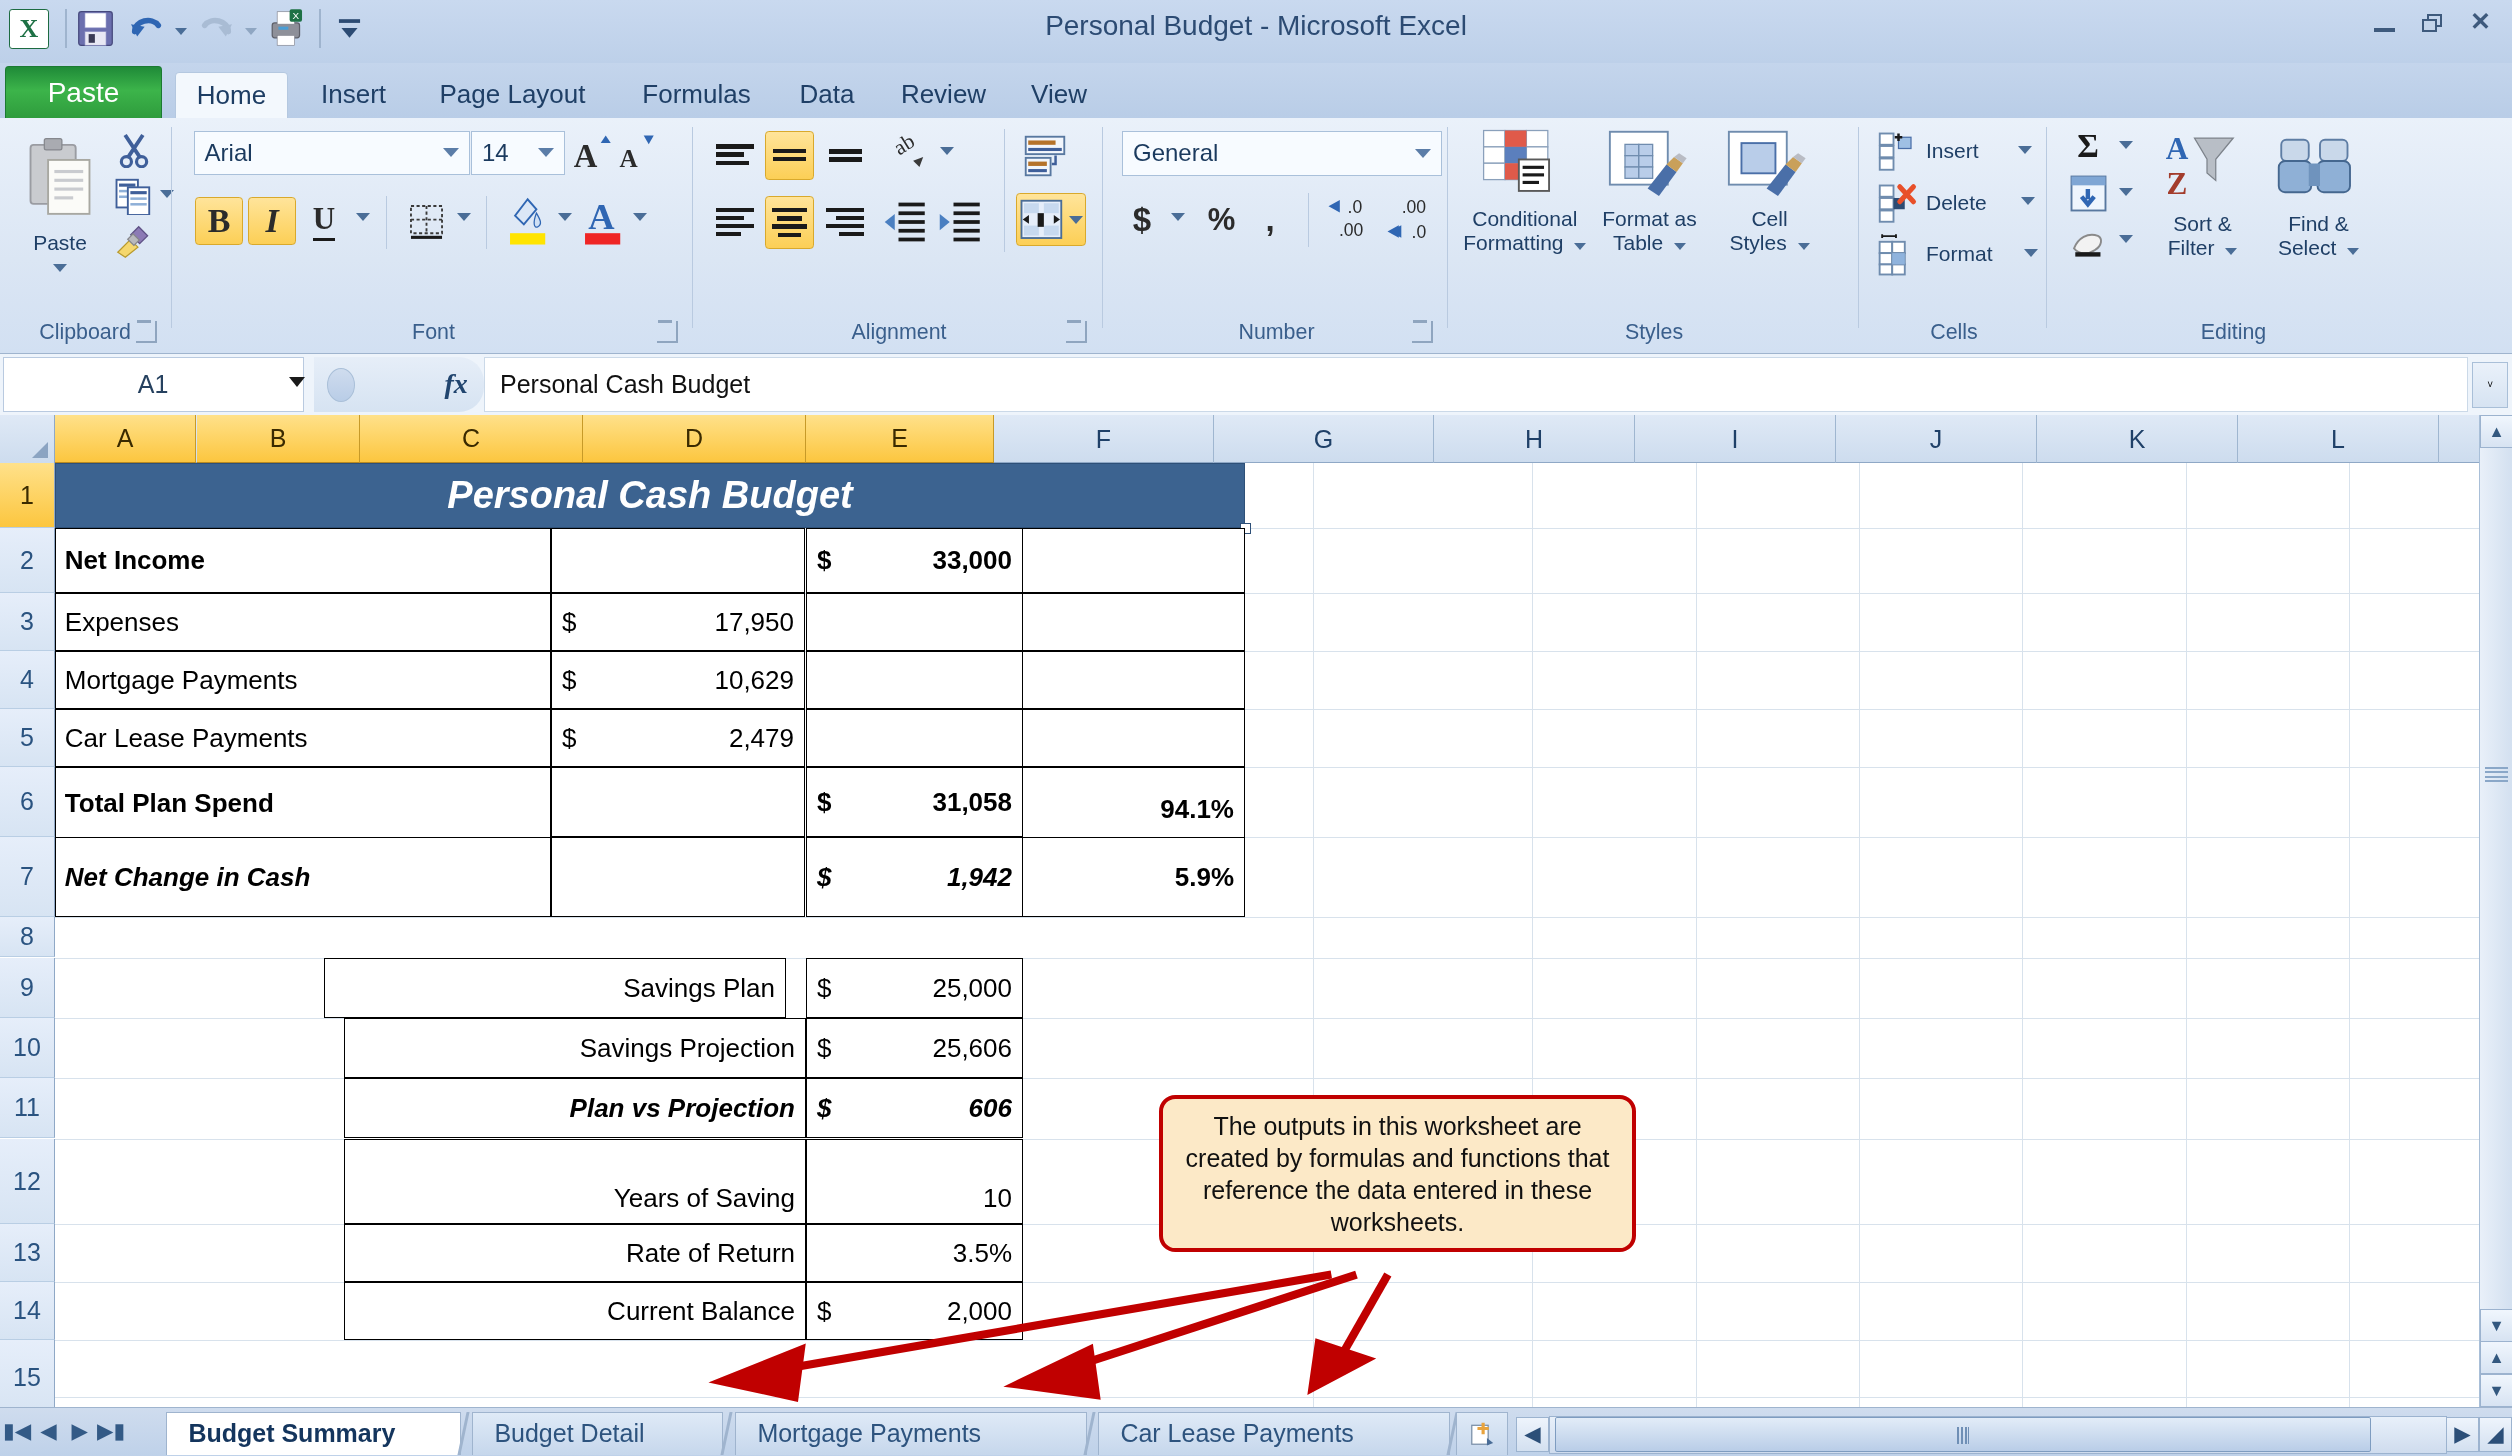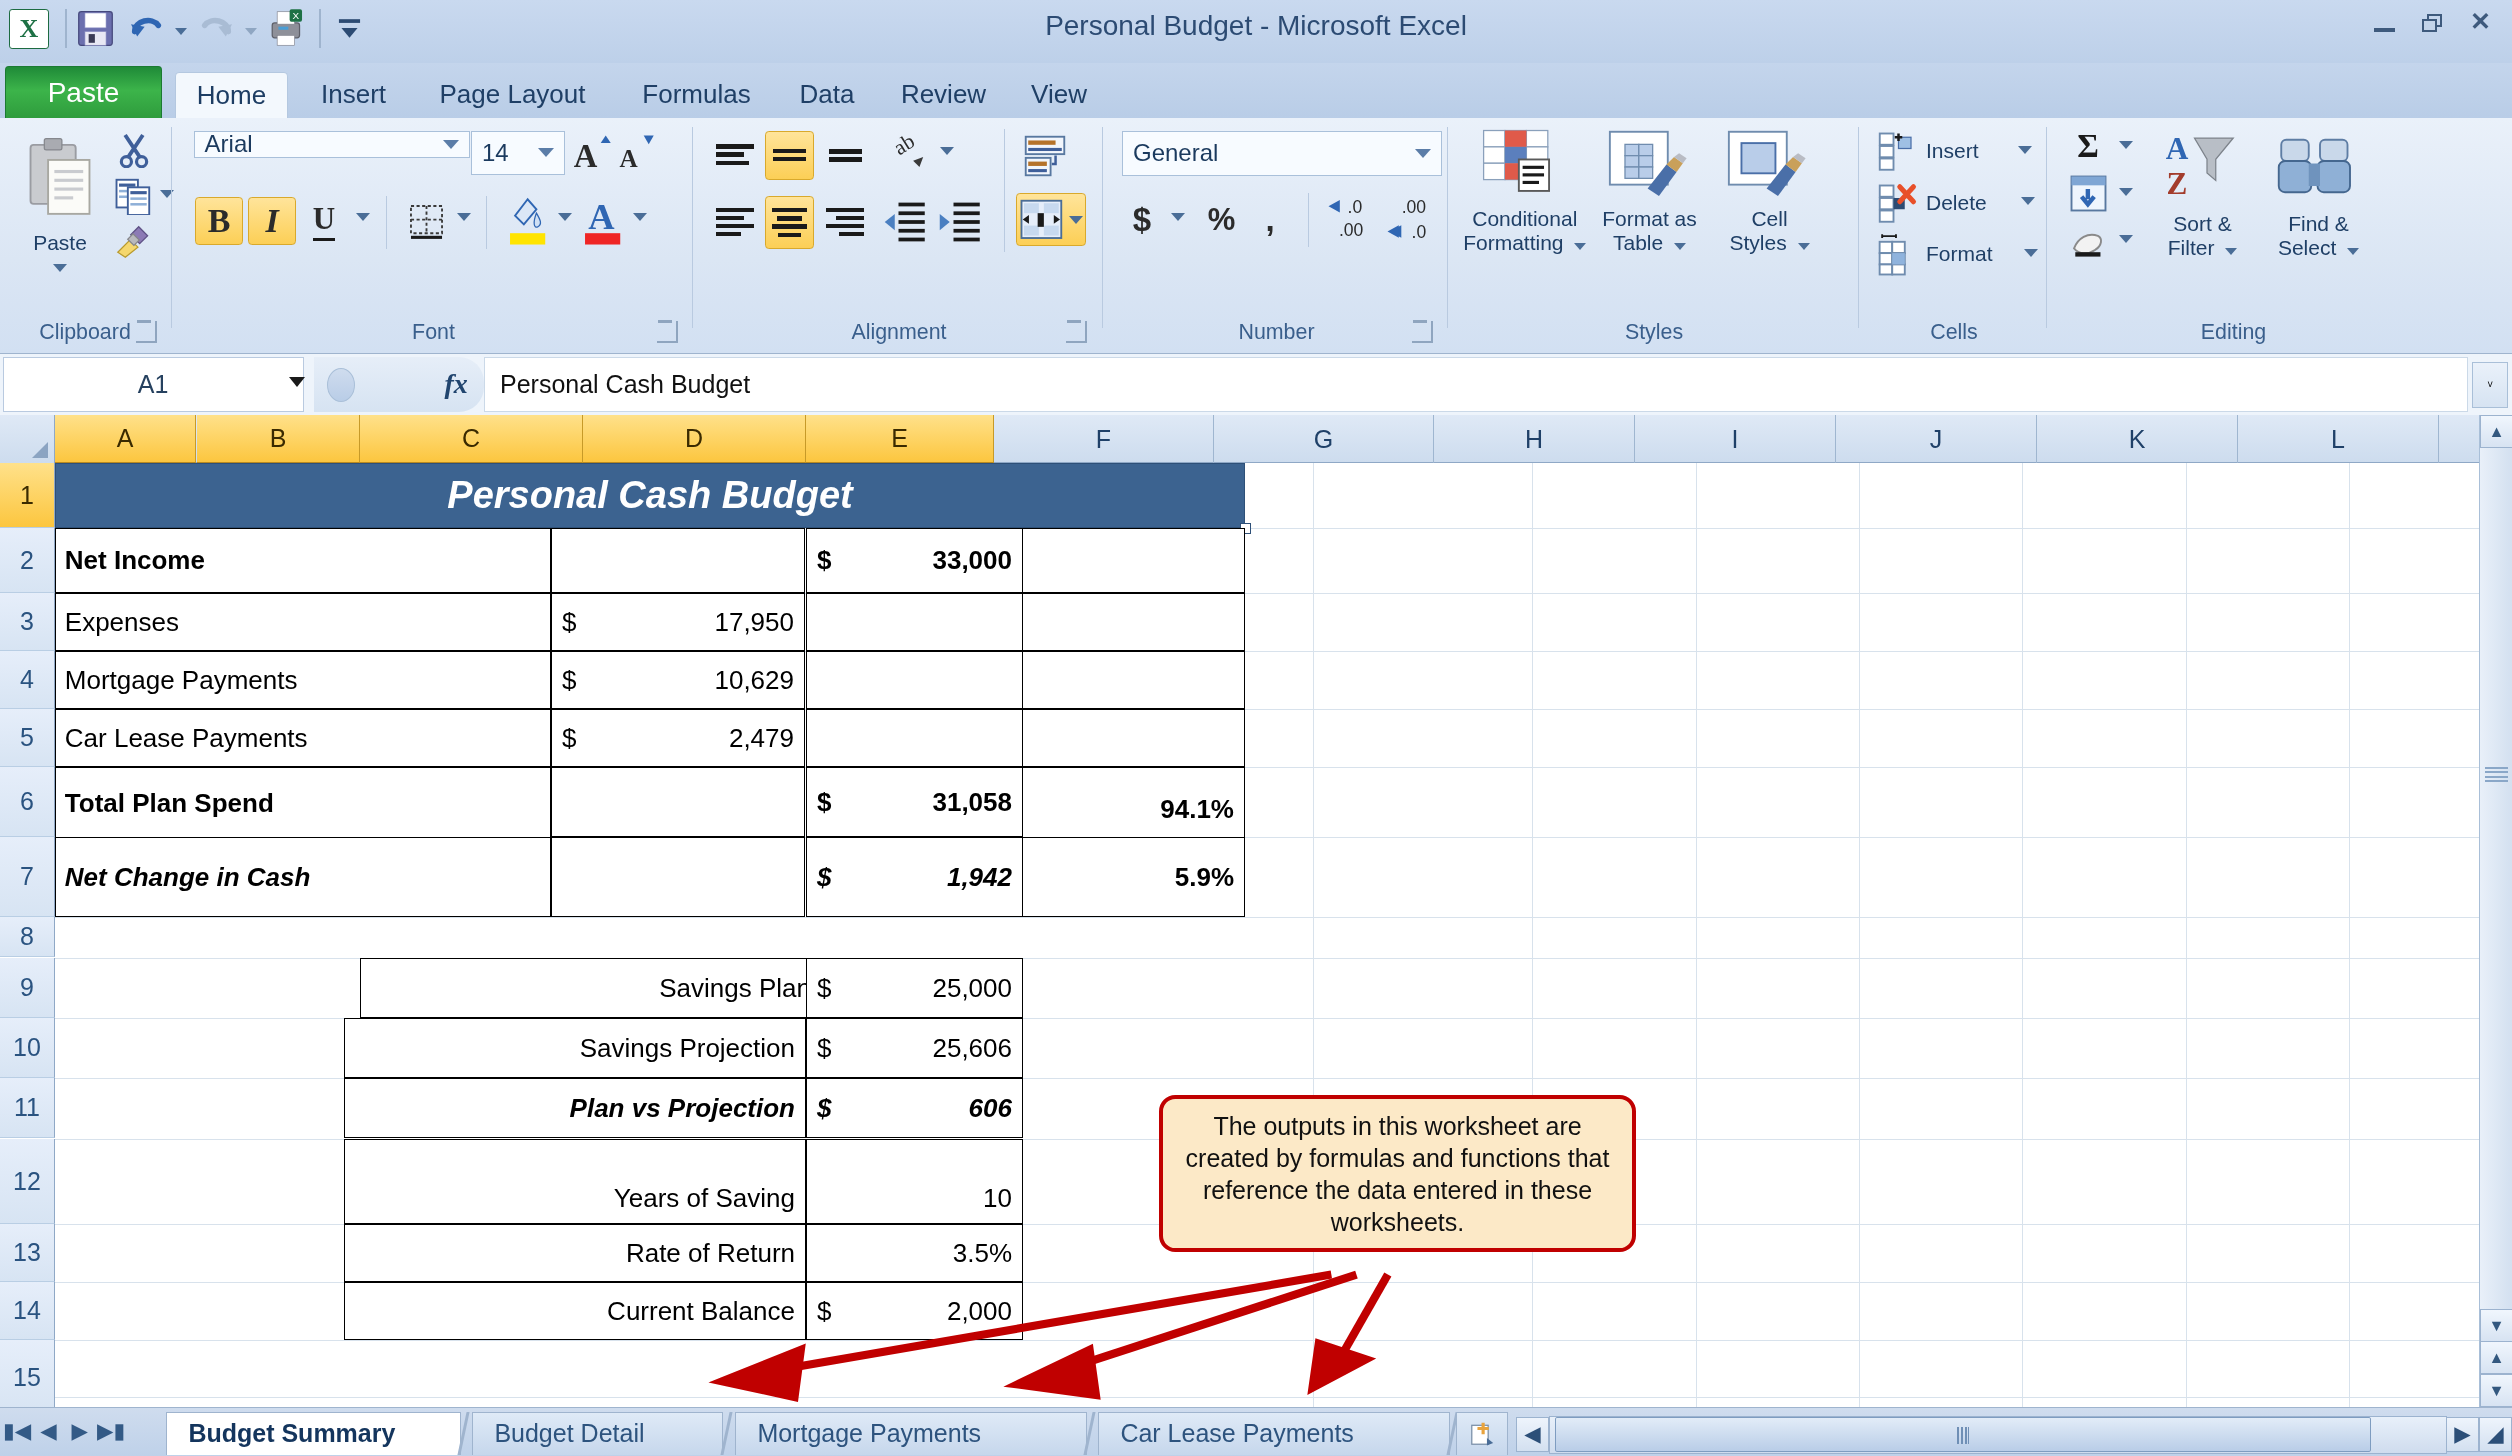--- a/index.html
+++ b/index.html
@@ -320,21 +320,21 @@
           <rect x="30" y="12" width="20" height="18" transform="rotate(45 40 21)" fill="#8c7ab5" stroke="#5f5286" stroke-width="2"></rect>
           <rect x="24" y="22" width="14" height="12" transform="rotate(45 31 28)" fill="#b9b9bd" stroke="#86868a" stroke-width="2"></rect>
         </svg>
       </div>
       <div class="grp-label">Clipboard</div>
       <div class="dialog-launcher" style="right:12.6px"></div>
     </div>
     <div class="grp-sep" style="left:171px"></div>
 
     <div class="grp" style="left:176px; width:515px">
-      <div class="combo" style="left:17.6px; top:12.6px; width:276px; height:27px">
+      <div class="combo" style="left:17.6px; top:12.6px; width:276px; height:44px">
         <span class="cv">Arial</span>
         <span class="combo-caret"></span>
       </div>
       <div class="combo" style="left:295px; top:12.6px; width:94px; height:44px">
         <span class="cv">14</span>
         <span class="combo-caret"></span>
       </div>
       <div class="btn" style="left:397px; top:14px; width:39px; height:41px">
         <svg width="39" height="39" viewBox="0 0 62 62">
           <text x="20" y="54" font-size="52" font-family="Liberation Serif" font-weight="bold" fill="#2b2b2b" text-anchor="middle">A</text>
@@ -855,21 +855,21 @@
     <div class="cell bordered" style="left:806px; top:422px; width:217px; height:80px">
       <span class="money">
           <span class="sym b i">$</span>
           <span class="val b i">1,942</span>
         </span>
     </div>
     <div class="cell bordered" style="left:1022px; top:422px; width:223px; height:80px">
       <span class="rt b">5.9%</span>
     </div>
 
-    <div class="cell bordered" style="left:360px; top:543px; width:462px; height:60px">
+    <div class="cell bordered" style="left:324px; top:543px; width:462px; height:60px">
       <span class="rt">Savings Plan</span>
     </div>
     <div class="cell bordered" style="left:806px; top:543px; width:217px; height:60px">
       <span class="money">
           <span class="sym">$</span>
           <span class="val">25,000</span>
         </span>
     </div>
 
     <div class="cell bordered" style="left:344px; top:603px; width:462px; height:60px">

